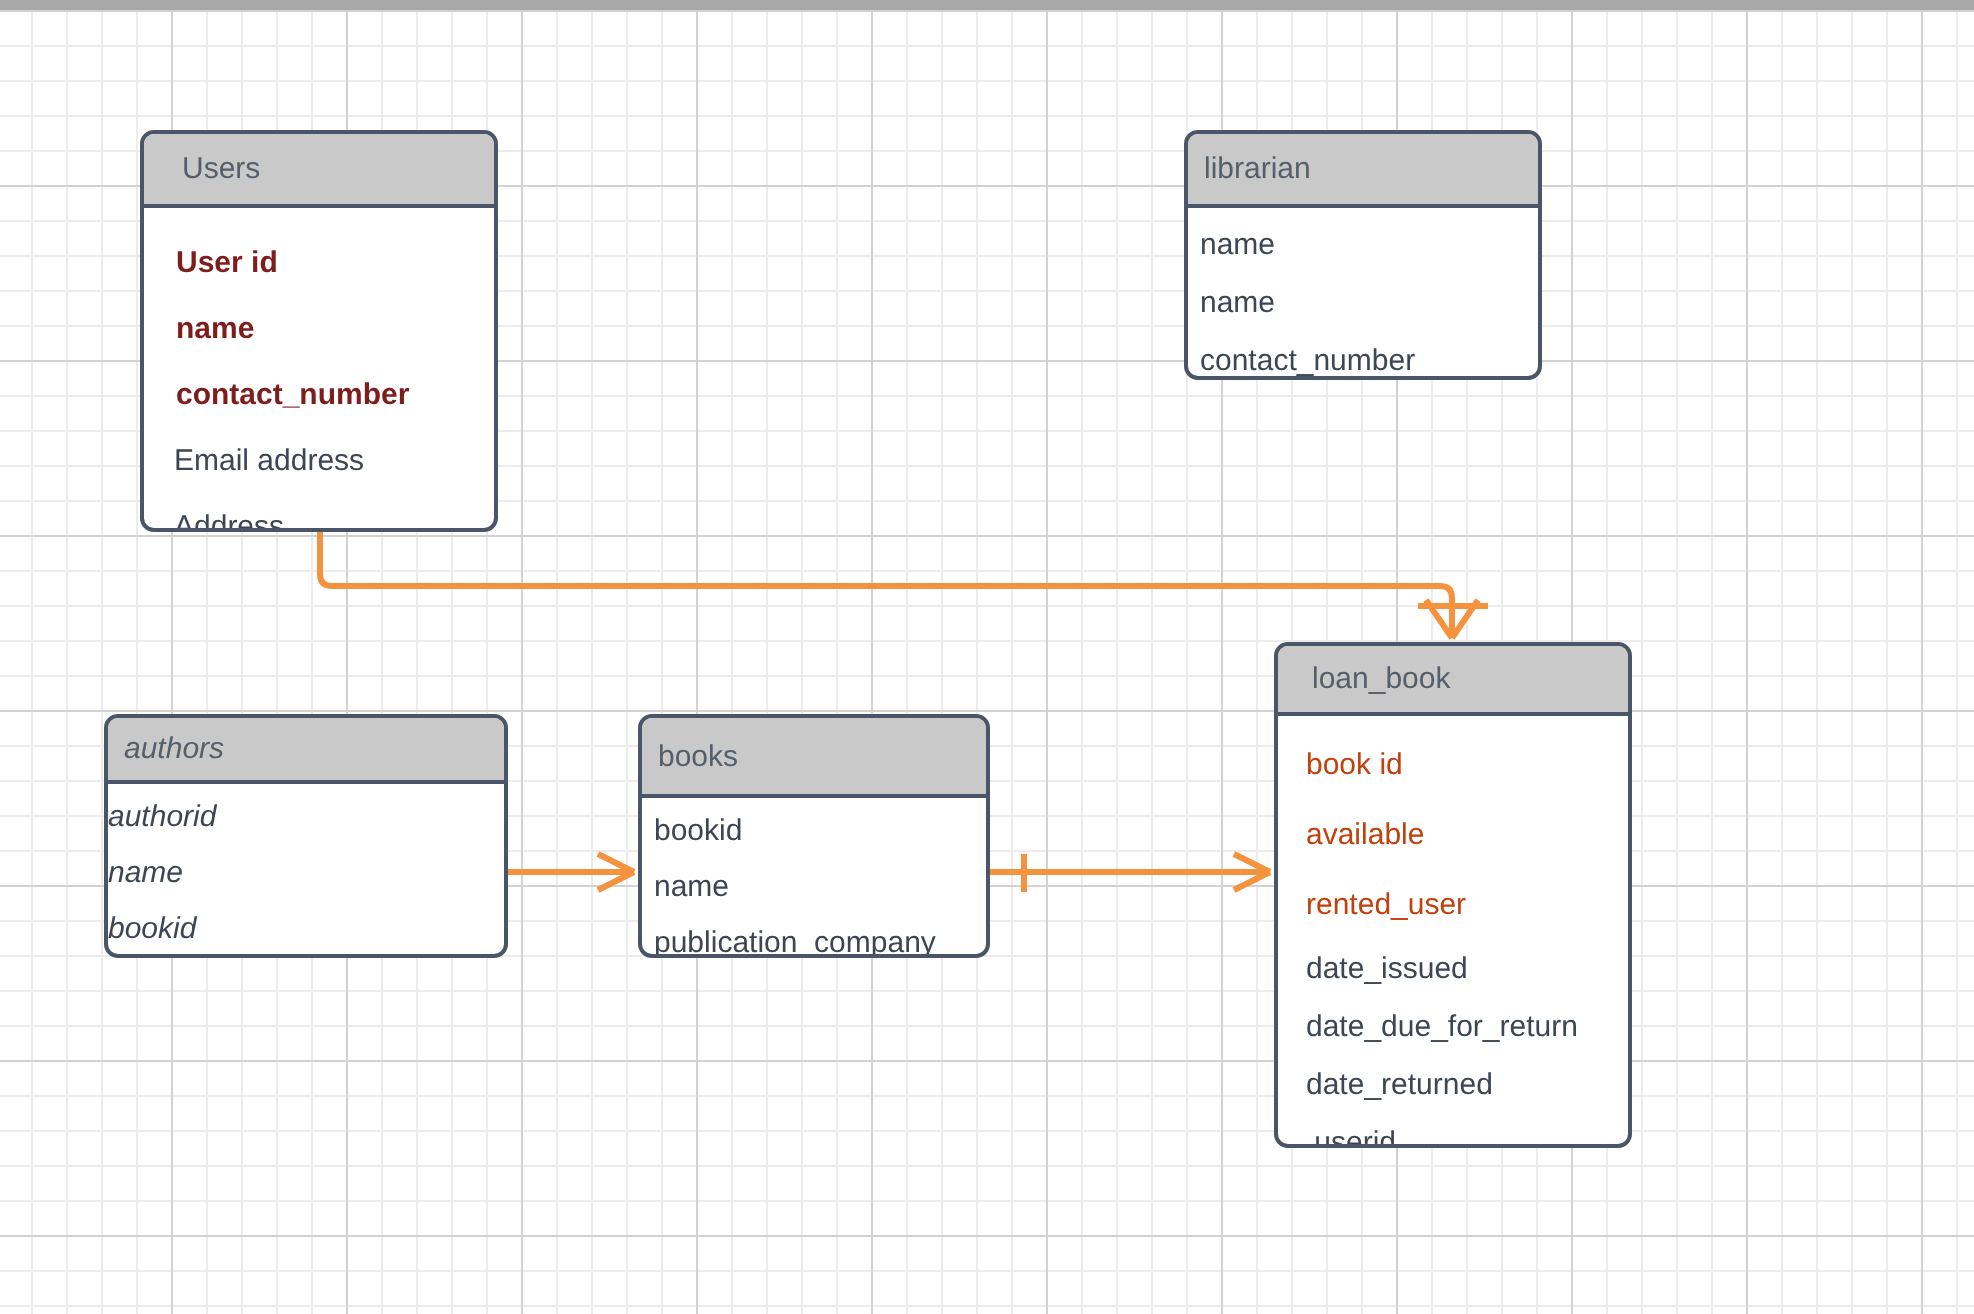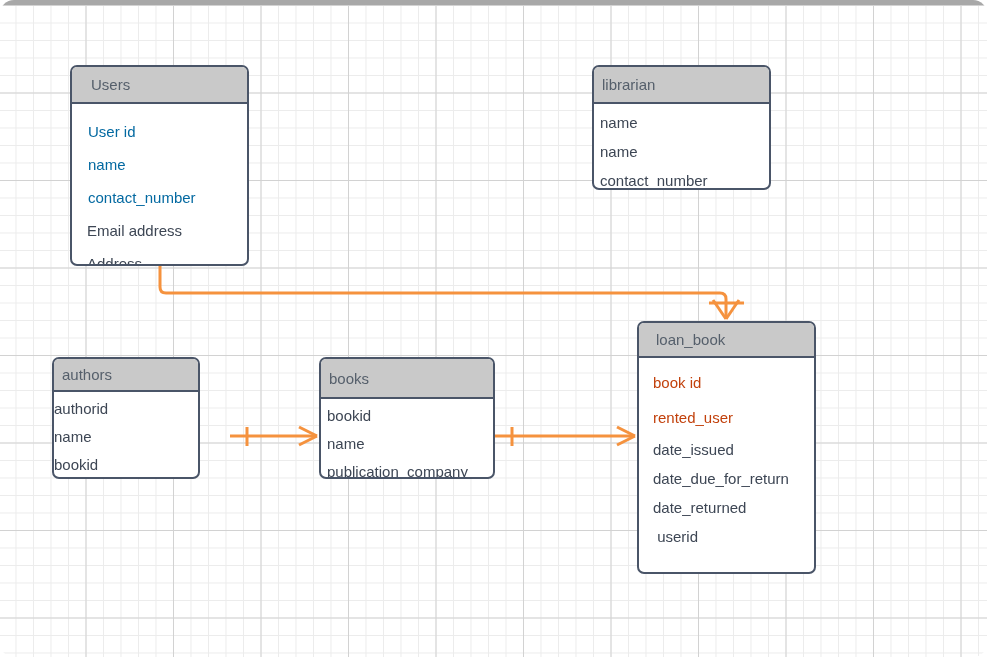--- a/index.html
+++ b/index.html
@@ -22,21 +22,20 @@
       linear-gradient(to right, #d2d2d2 1px, transparent 1px),
       linear-gradient(to bottom, #d2d2d2 1px, transparent 1px),
       linear-gradient(to right, #ececec 1px, transparent 1px),
       linear-gradient(to bottom, #ececec 1px, transparent 1px);
     background-size:
       87.5px 87.5px,
       87.5px 87.5px,
       17.5px 17.5px,
       17.5px 17.5px;
     background-position: -2px 5px, -2px 5px, -2px 5px, -2px 5px;
-    border-radius: 14px;
   }
 
   
   #top-bar {
     position: absolute;
     top: 0; left: 0;
     width: 987px;
     height: 5px;
     background: #a8a8a8;
     z-index: 40;
@@ -78,30 +77,30 @@
     color: #3d4654;
     font-size: 15px;
     white-space: pre;
   }
 
   
   #entity-users { left: 70px; top: 65px; width: 179px; height: 201px; }
   #entity-users .entity-header { height: 37px; padding-left: 19px; }
   #entity-users .entity-body { padding: 11px 0 0 0; }
   #entity-users .attr { display: block; padding: 0 0 0 15px; line-height: 33px; height: 33px; }
-  #entity-users .attr.soft { color: #0369a1; padding-left: 16px; }
+  #entity-users .attr.soft { color: #7f1d1d; padding-left: 16px; font-weight: bold; }
 
   
   #entity-librarian { left: 566px; top: 65px; width: 179px; height: 125px; margin-left: 26px; }
   #entity-librarian .entity-header { height: 37px; padding-left: 8px; }
   #entity-librarian .entity-body { padding: 4px 0 0 0; }
   #entity-librarian .attr { display: block; padding-left: 6px; line-height: 29px; height: 29px; }
 
   
-  #entity-authors { left: 52px; top: 357px; width: 148px; height: 122px; }
+  #entity-authors { left: 52px; top: 357px; width: 202px; height: 122px; font-style: italic; }
   #entity-authors .entity-header { height: 33px; padding-left: 8px; }
   #entity-authors .entity-body { padding: 3px 0 0 0; }
   #entity-authors .attr { display: block; padding-left: 0; line-height: 28px; height: 28px; }
 
   
   #entity-books { left: 319px; top: 357px; width: 176px; height: 122px; }
   #entity-books .entity-header { height: 40px; padding-left: 8px; }
   #entity-books .entity-body { padding: 3px 0 0 0; }
   #entity-books .attr { display: block; padding-left: 6px; line-height: 28px; height: 28px; }
 
@@ -184,20 +183,21 @@
       <span class="attr">bookid</span>
       <span class="attr">name</span>
       <span class="attr">publication_company</span>
     </div>
   </div>
 
   <div class="entity" id="entity-loanbook">
     <div class="entity-header">loan_book</div>
     <div class="entity-body">
       <span class="attr soft">book id</span>
+      <span class="attr soft">available</span>
       <span class="attr soft">rented_user</span>
       <span class="attr">date_issued</span>
       <span class="attr">date_due_for_return</span>
       <span class="attr">date_returned</span>
       <span class="attr"> userid</span>
     </div>
   </div>
 
 </div>
 

